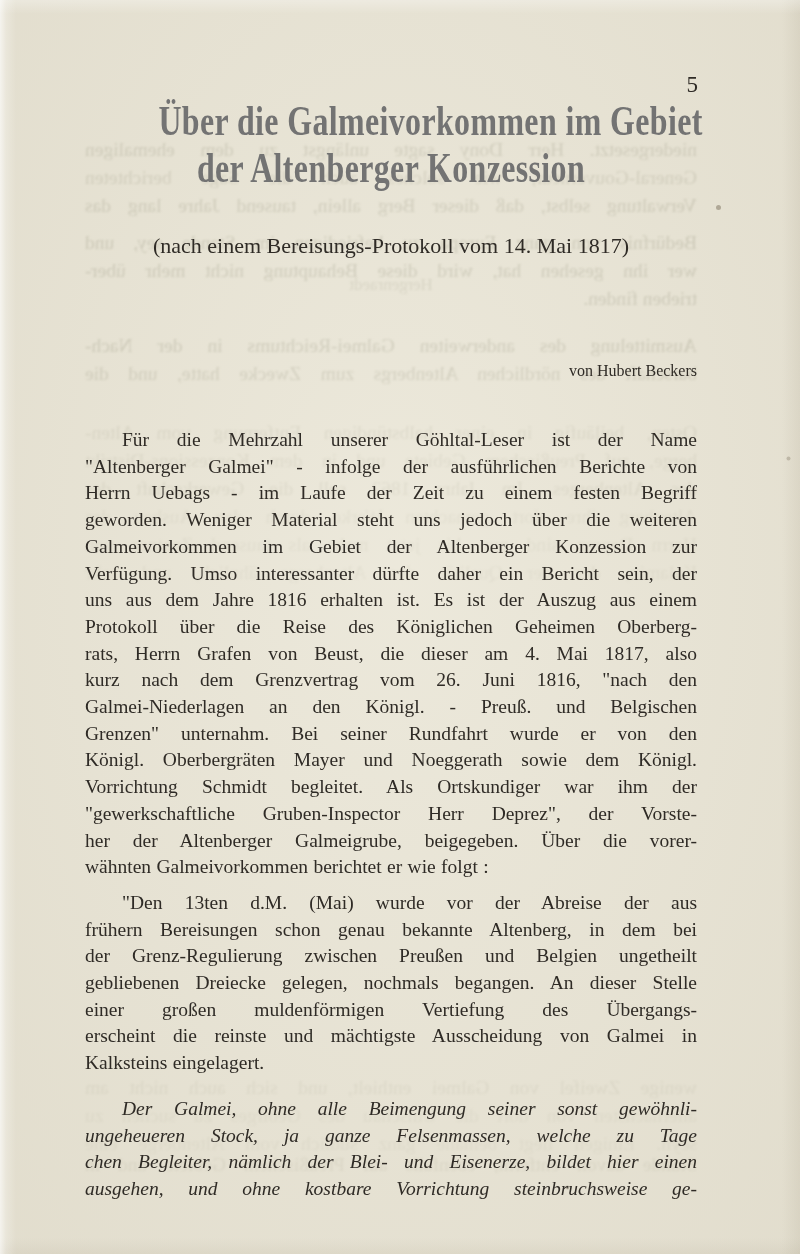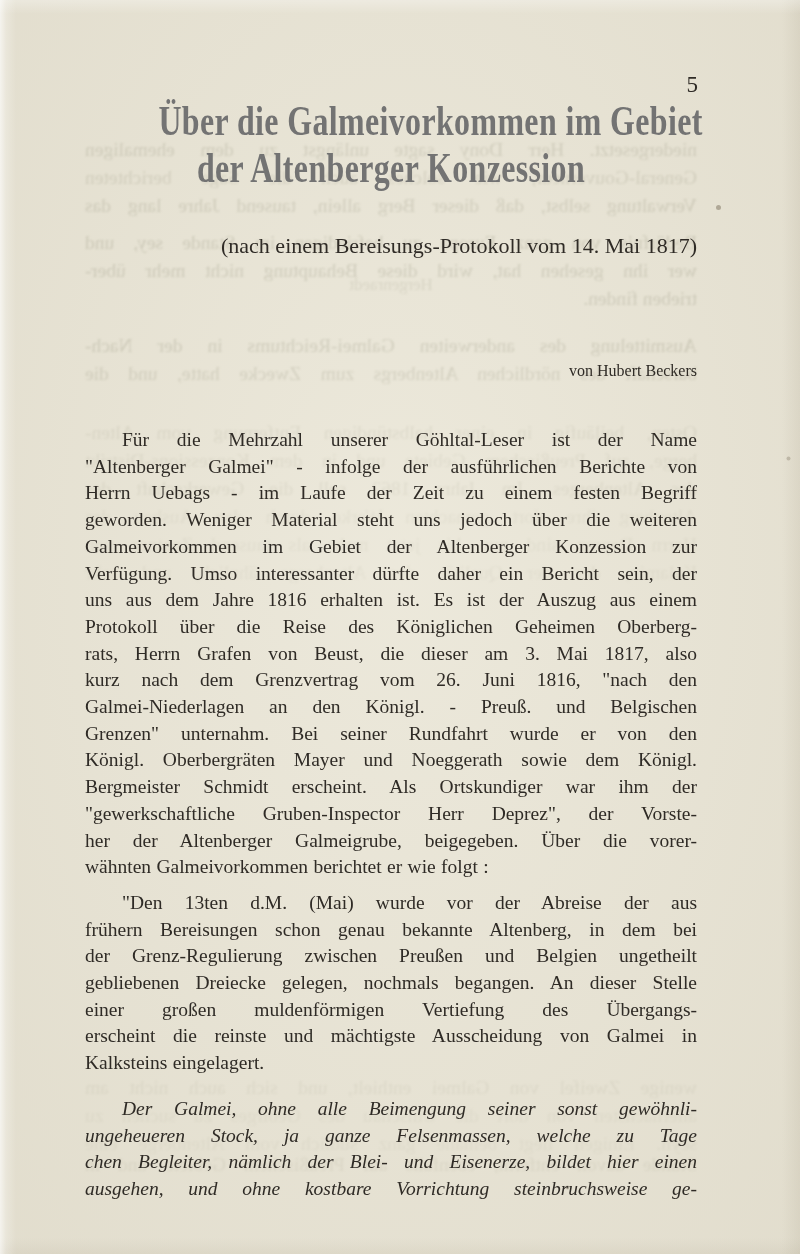--- a/index.html
+++ b/index.html
@@ -81,21 +81,21 @@
     transform: scaleX(0.76);
     transform-origin: 50% 50%;
     letter-spacing: 0.5px;
     white-space: nowrap;
   }
   .subtitle {
     position: absolute;
     top: 231px;
     left: 85px;
     width: 612px;
-    text-align: right;
+    text-align: center;
     font-size: 22px;
     line-height: 30px;
     z-index: 10;
   }
   .byline {
     position: absolute;
     top: 356px;
     left: 85px;
     width: 612px;
     text-align: right;
@@ -179,26 +179,26 @@
   <div class="body-text" id="body-text">
       <div class="para">
         <div class="line first">Für die Mehrzahl unserer Göhltal-Leser ist der Name</div>
         <div class="line">"Altenberger Galmei" - infolge der ausführlichen Berichte von</div>
         <div class="line">Herrn Uebags - im Laufe der Zeit zu einem festen Begriff</div>
         <div class="line">geworden. Weniger Material steht uns jedoch über die weiteren</div>
         <div class="line">Galmeivorkommen im Gebiet der Altenberger Konzession zur</div>
         <div class="line">Verfügung. Umso interessanter dürfte daher ein Bericht sein, der</div>
         <div class="line">uns aus dem Jahre 1816 erhalten ist. Es ist der Auszug aus einem</div>
         <div class="line">Protokoll über die Reise des Königlichen Geheimen Oberberg-</div>
-        <div class="line">rats, Herrn Grafen von Beust, die dieser am 3. Mai 1817, also</div>
+        <div class="line">rats, Herrn Grafen von Beust, die dieser am 4. Mai 1817, also</div>
         <div class="line">kurz nach dem Grenzvertrag vom 26. Juni 1816, "nach den</div>
         <div class="line">Galmei-Niederlagen an den Königl. - Preuß. und Belgischen</div>
         <div class="line">Grenzen" unternahm. Bei seiner Rundfahrt wurde er von den</div>
         <div class="line">Königl. Oberbergräten Mayer und Noeggerath sowie dem Königl.</div>
-        <div class="line">Bergmeister Schmidt erscheint. Als Ortskundiger war ihm der</div>
+        <div class="line">Vorrichtung Schmidt begleitet. Als Ortskundiger war ihm der</div>
         <div class="line">"gewerkschaftliche Gruben-Inspector Herr Deprez", der Vorste-</div>
         <div class="line">her der Altenberger Galmeigrube, beigegeben. Über die vorer-</div>
         <div class="line last">wähnten Galmeivorkommen berichtet er wie folgt :</div>
       </div>
       <div class="para">
         <div class="line first">"Den 13ten d.M. (Mai) wurde vor der Abreise der aus</div>
         <div class="line">frühern Bereisungen schon genau bekannte Altenberg, in dem bei</div>
         <div class="line">der Grenz-Regulierung zwischen Preußen und Belgien ungetheilt</div>
         <div class="line">gebliebenen Dreiecke gelegen, nochmals begangen. An dieser Stelle</div>
         <div class="line">einer großen muldenförmigen Vertiefung des Übergangs-</div>

